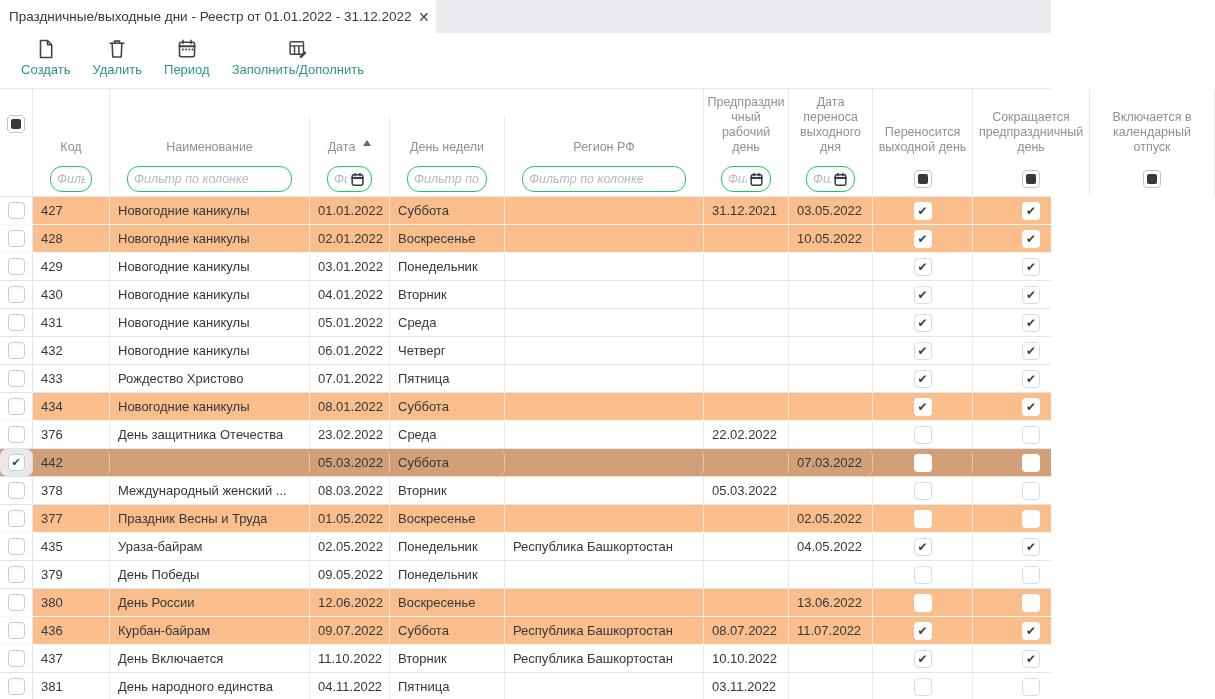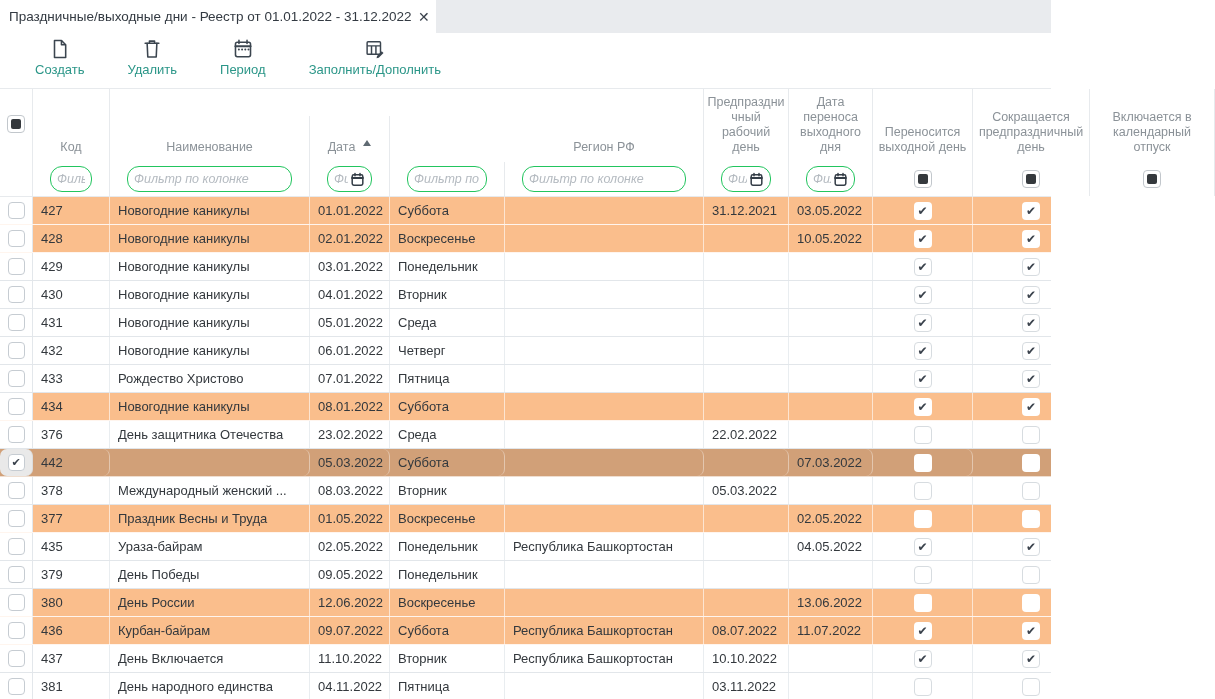--- a/index.html
+++ b/index.html
@@ -7,21 +7,21 @@
     font-family:"Liberation Sans","DejaVu Sans",sans-serif; }
   .app { width:1051px; height:699px; display:flex; flex-direction:column; background:#fff; }
 
   
   .tabbar { height:33px; background:var(--tabbar-bg); display:flex; flex:0 0 auto; }
   .tab { width:436px; background:#fff; display:flex; align-items:center; }
   .tab-title { flex:1; padding-left:9px; font-size:13.5px; color:#333a42; white-space:nowrap; }
   .tab-close { width:26px; text-align:center; font-size:14px; font-weight:700; color:#3a424c; cursor:pointer; }
 
   
-  .toolbar { height:55px; background:#fff; display:flex; align-items:flex-start; padding-left:24px; flex:0 0 auto;gap:21px; }
+  .toolbar { height:55px; background:#fff; display:flex; align-items:flex-start; padding-left:10px; flex:0 0 auto; }
   .tbtn { display:flex; flex-direction:column; align-items:center; gap:2px; padding:5px 11px 0 11px; cursor:pointer; }
   .tbtn svg { display:block; }
   .tbtn-label { font-size:13px; color:var(--accent); white-space:nowrap; }
 
   
   :root { --cols:33px 77px 200px 80px 115px 199px 85px 84px 100px 117px 125px;
           --hline:#e7eaed; --gline:#e9edf0; --rline:#e2e6ea;
           --tabbar-bg:#e9ebee; --accent:#2b9688; --orange:#fabe8c; --selected:#d1a078;
           --htext:#8b9298; --dtext:#33383d; --check:#3a424c; }
 
@@ -144,20 +144,21 @@
   <div class="thead">
     <div class="hc h-sel">
       <span class="cb ind"></span>
     </div>
     <div class="hc h-code h-label">Код</div>
     <div class="hc h-name h-label">Наименование</div>
     <div class="hc h-date h-label">
       <span>Дата</span>
       <span class="sort-asc"></span>
     </div>
+    <div class="hc h-weekday h-label">День недели</div>
     <div class="hc h-region h-label">Регион РФ</div>
     <div class="hc h-pre h-label">Предпраздничный рабочий день</div>
     <div class="hc h-transfer h-label">Дата переноса выходного дня</div>
     <div class="hc h-transfers h-label">Переносится выходной день</div>
     <div class="hc h-shortens h-label">Сокращается предпраздничный день</div>
     <div class="hc h-vacation h-label">Включается в календарный отпуск</div>
 
     <div class="hc f f1"></div>
     <div class="hc f f2">
       <span class="fin">

